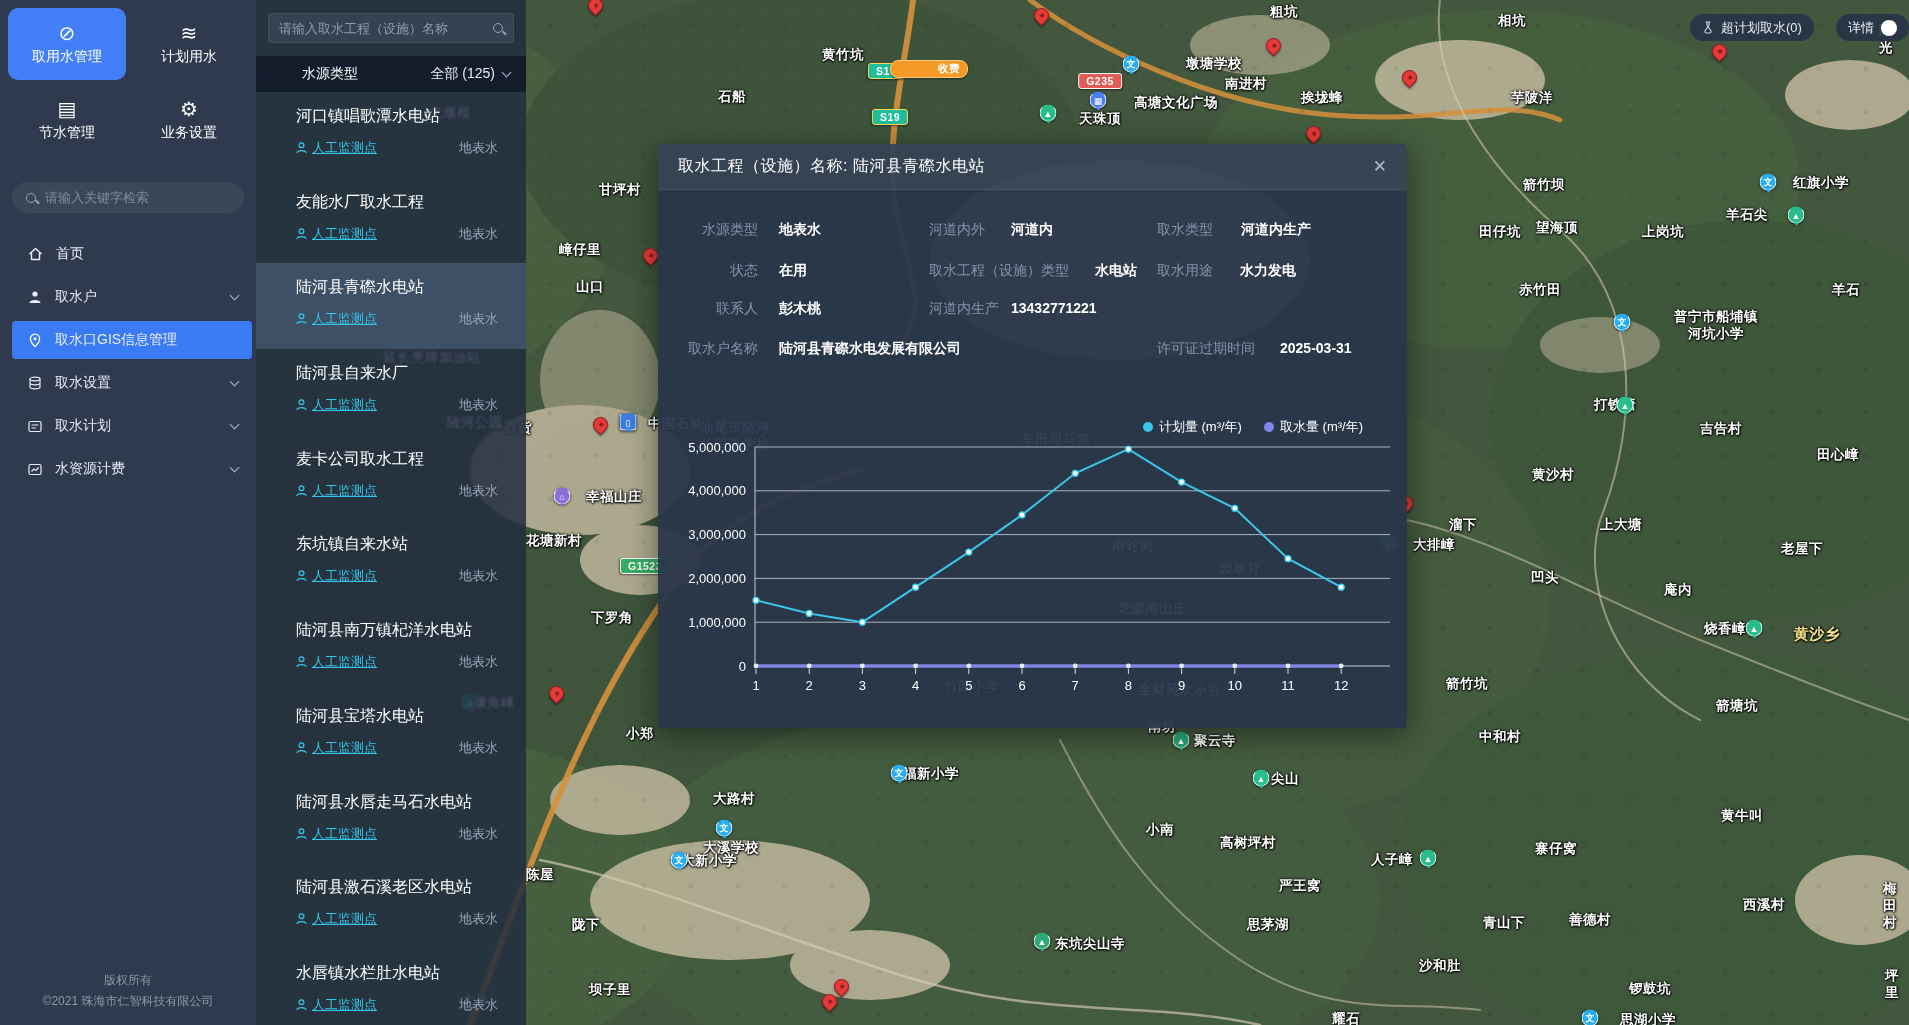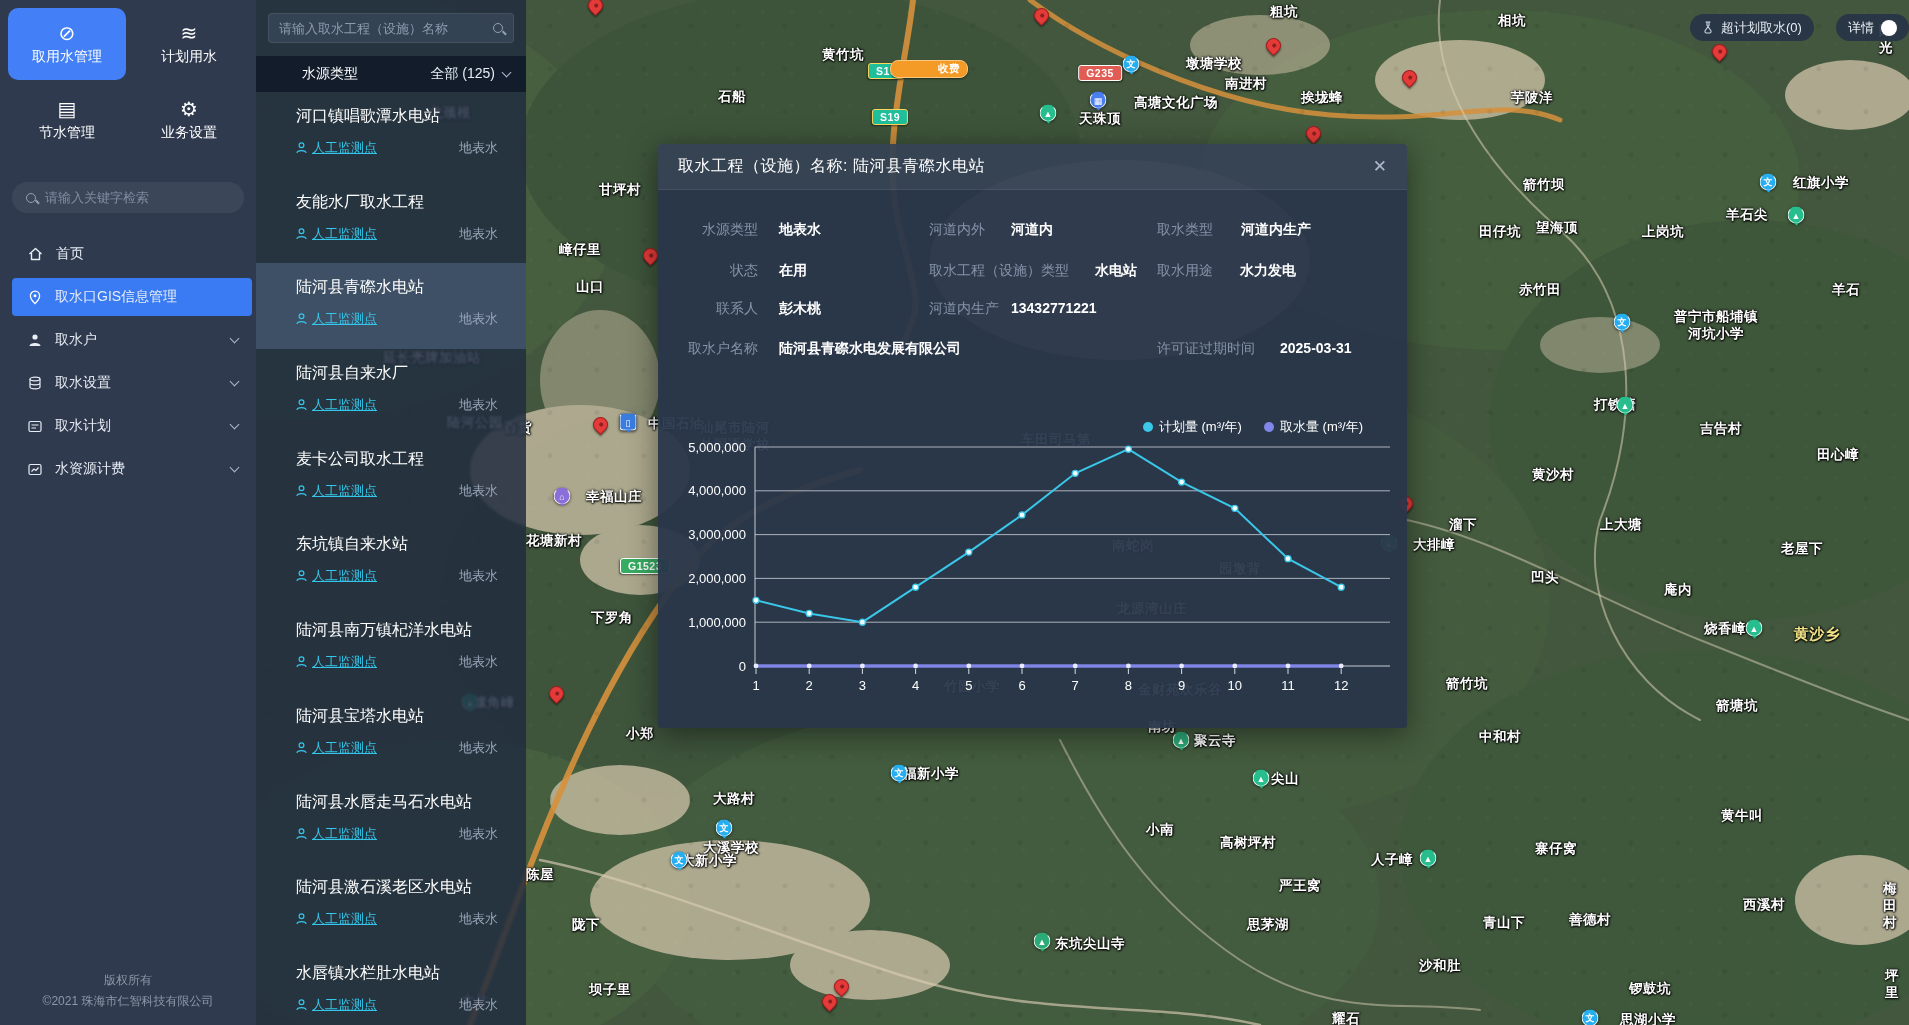--- a/index.html
+++ b/index.html
@@ -253,21 +253,21 @@
         <div class="poi school" style="left: 899px; top: 773px;">文</div>
         <div class="poi mountain" style="left: 1261px; top: 778px;">▲</div>
         <div class="poi school" style="left: 724px; top: 828px;">文</div>
         <div class="poi school" style="left: 679px; top: 860px;">文</div>
         <div class="poi temple" style="left: 1042px; top: 941px;">▲</div>
         <div class="poi mountain" style="left: 1428px; top: 858px;">▲</div>
         <div class="poi school" style="left: 1590px; top: 1018px;">文</div>
         <div class="shield s19" style="left: 886px; top: 71px;">S19</div>
         <div class="shield s19" style="left: 890px; top: 117px;">S19</div>
         <div class="shield toll" style="left: 929px; top: 69px; padding-left: 47px;">收费</div>
-        <div class="shield g235" style="left: 1100px; top: 73px;">G235</div>
+        <div class="shield g235" style="left: 1100px; top: 81px;">G235</div>
         <div class="shield g1523" style="left: 645px; top: 566px;">G1523</div>
         <div class="pin" style="left: 588px; top: -2px;"></div>
         <div class="pin" style="left: 1034px; top: 8px;"></div>
         <div class="pin" style="left: 1266px; top: 38px;"></div>
         <div class="pin" style="left: 1402px; top: 70px;"></div>
         <div class="pin" style="left: 1712px; top: 44px;"></div>
         <div class="pin" style="left: 1306px; top: 126px;"></div>
         <div class="pin" style="left: 593px; top: 417px;"></div>
         <div class="pin" style="left: 643px; top: 248px;"></div>
         <div class="pin" style="left: 549px; top: 686px;"></div>
@@ -482,34 +482,34 @@
       <input type="text" placeholder="请输入关键字检索" style="">
     </div>
 
     <div id="menu">
       <div class="mitem">
         <svg width="15" height="14" viewBox="0 0 15 14">
           <path d="M1.5 7 7.5 1.5 13.5 7 M3.5 6v6.5h8V6" stroke="#e8edf5" stroke-width="1.4" fill="none" stroke-linejoin="round"></path>
         </svg>
         <span>首页</span>
       </div>
-      <div class="mitem active">
-        <svg width="14" height="15" viewBox="0 0 14 15">
-          <path d="M7 1.2a4.6 4.6 0 0 1 4.6 4.6C11.6 9.2 7 13.6 7 13.6S2.4 9.2 2.4 5.8A4.6 4.6 0 0 1 7 1.2z" stroke="#fff" stroke-width="1.3" fill="none"></path>
-          <circle cx="7" cy="5.8" r="1.5" fill="#fff"></circle>
-        </svg>
-        <span>取水口GIS信息管理</span>
-      </div>
       <div class="mitem">
         <svg width="14" height="14" viewBox="0 0 14 14">
           <circle cx="7" cy="4" r="2.6" fill="#e8edf5"></circle>
             <path d="M1.5 13c0-4 11-4 11 0z" fill="#e8edf5"></path>
         </svg>
         <span>取水户</span>
         <span class="chev"></span>
+      </div>
+      <div class="mitem active">
+        <svg width="14" height="15" viewBox="0 0 14 15">
+          <path d="M7 1.2a4.6 4.6 0 0 1 4.6 4.6C11.6 9.2 7 13.6 7 13.6S2.4 9.2 2.4 5.8A4.6 4.6 0 0 1 7 1.2z" stroke="#fff" stroke-width="1.3" fill="none"></path>
+          <circle cx="7" cy="5.8" r="1.5" fill="#fff"></circle>
+        </svg>
+        <span>取水口GIS信息管理</span>
       </div>
       <div class="mitem">
         <svg width="14" height="14" viewBox="0 0 14 14">
           <ellipse cx="7" cy="3" rx="5" ry="1.8" fill="none" stroke="#e8edf5" stroke-width="1.2"></ellipse>
           <path d="M2 3v8c0 1 2.2 1.8 5 1.8s5-.8 5-1.8V3 M2 7c0 1 2.2 1.8 5 1.8S12 8 12 7" fill="none" stroke="#e8edf5" stroke-width="1.2"></path>
         </svg>
         <span>取水设置</span>
         <span class="chev"></span>
       </div>
       <div class="mitem">

